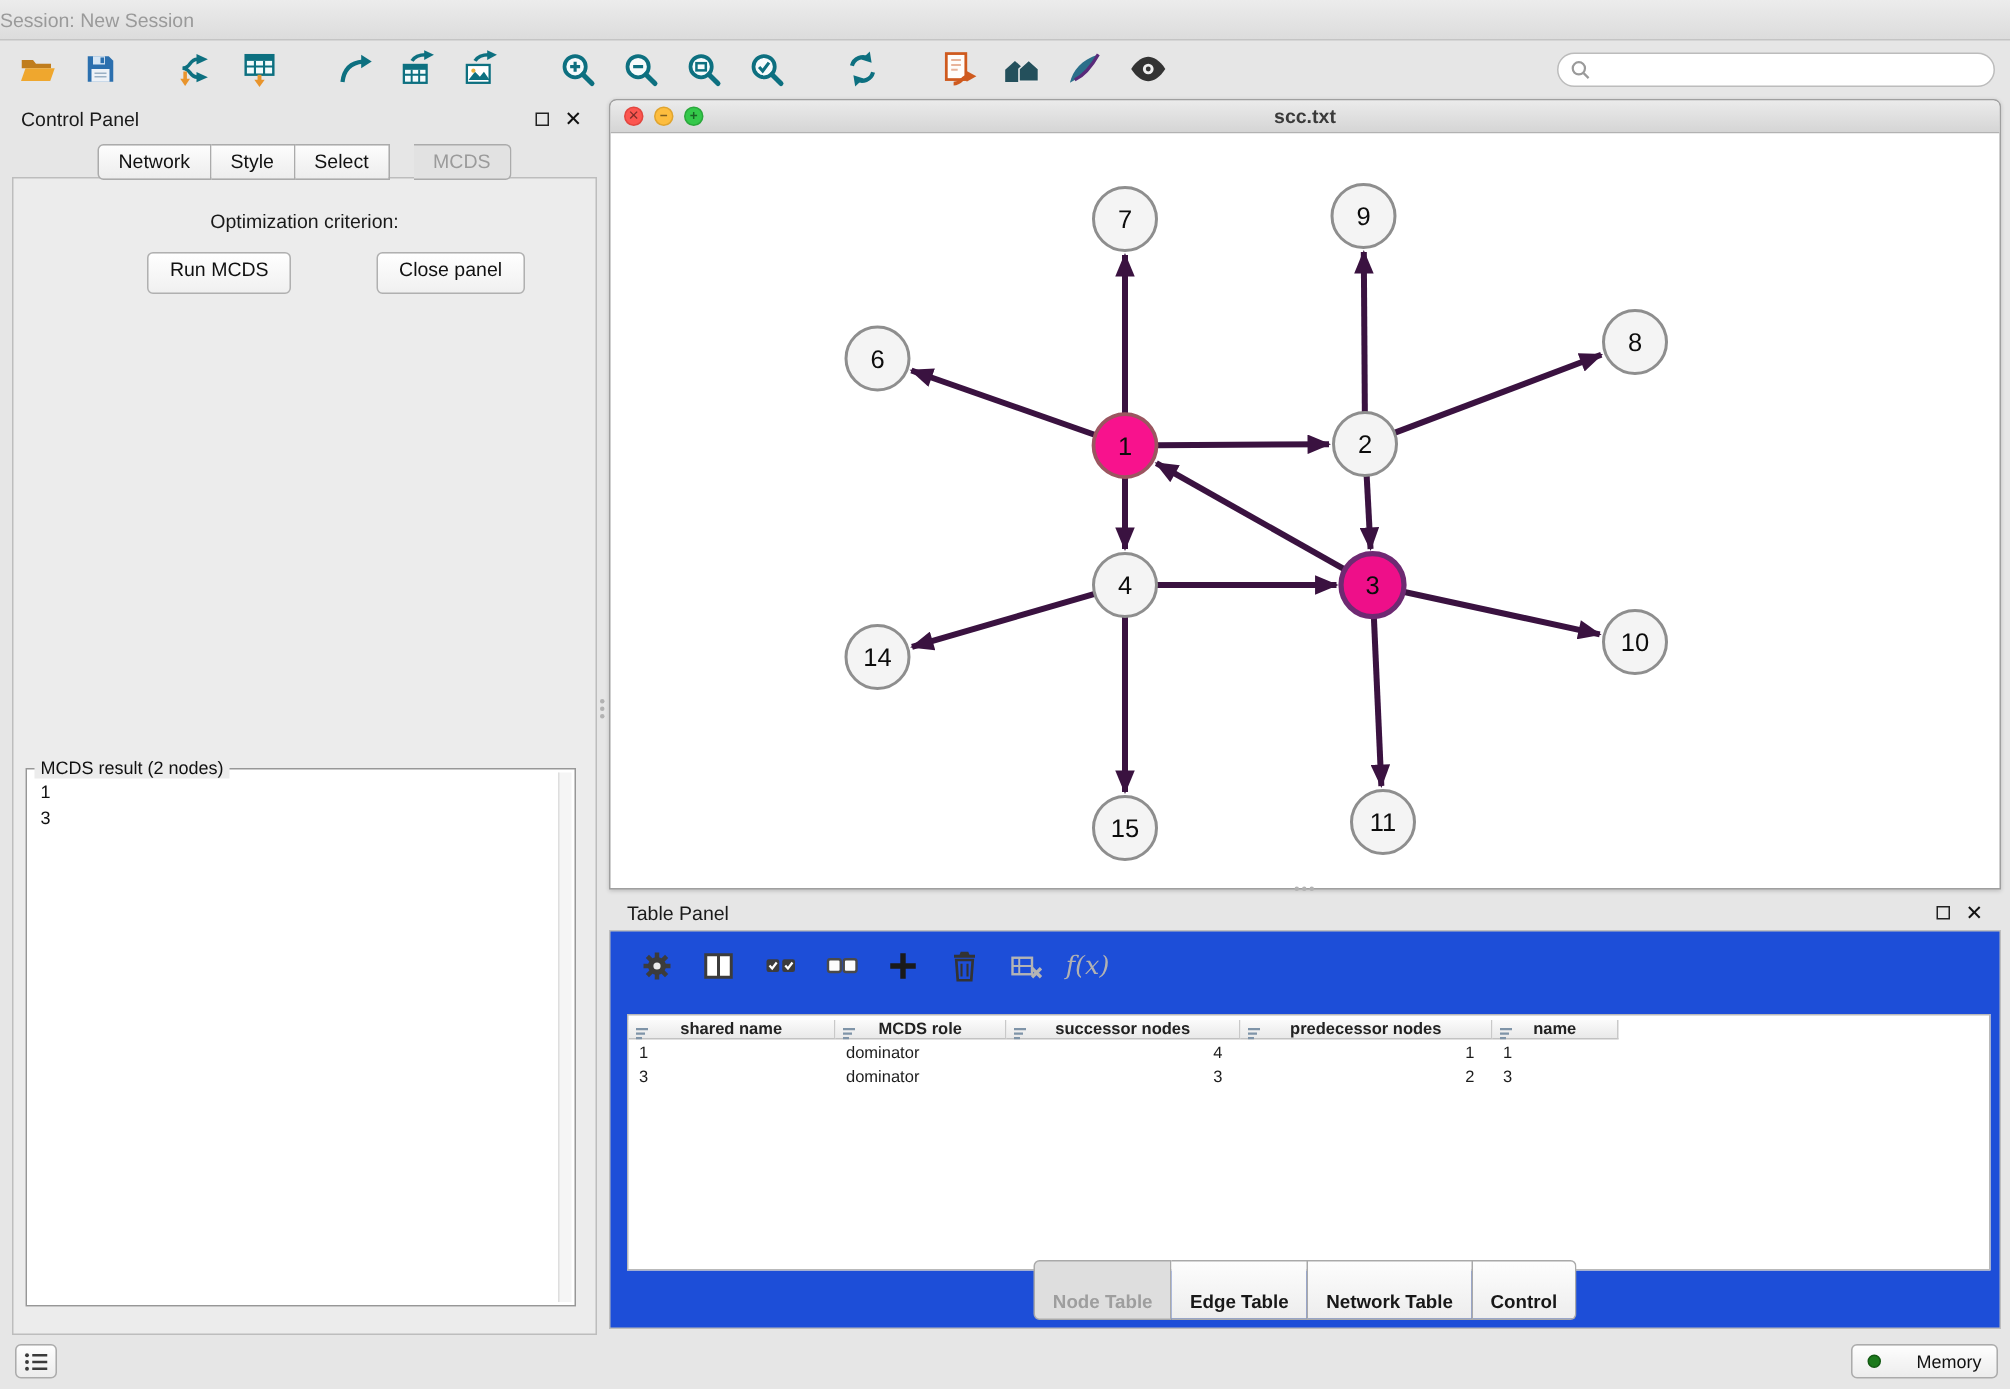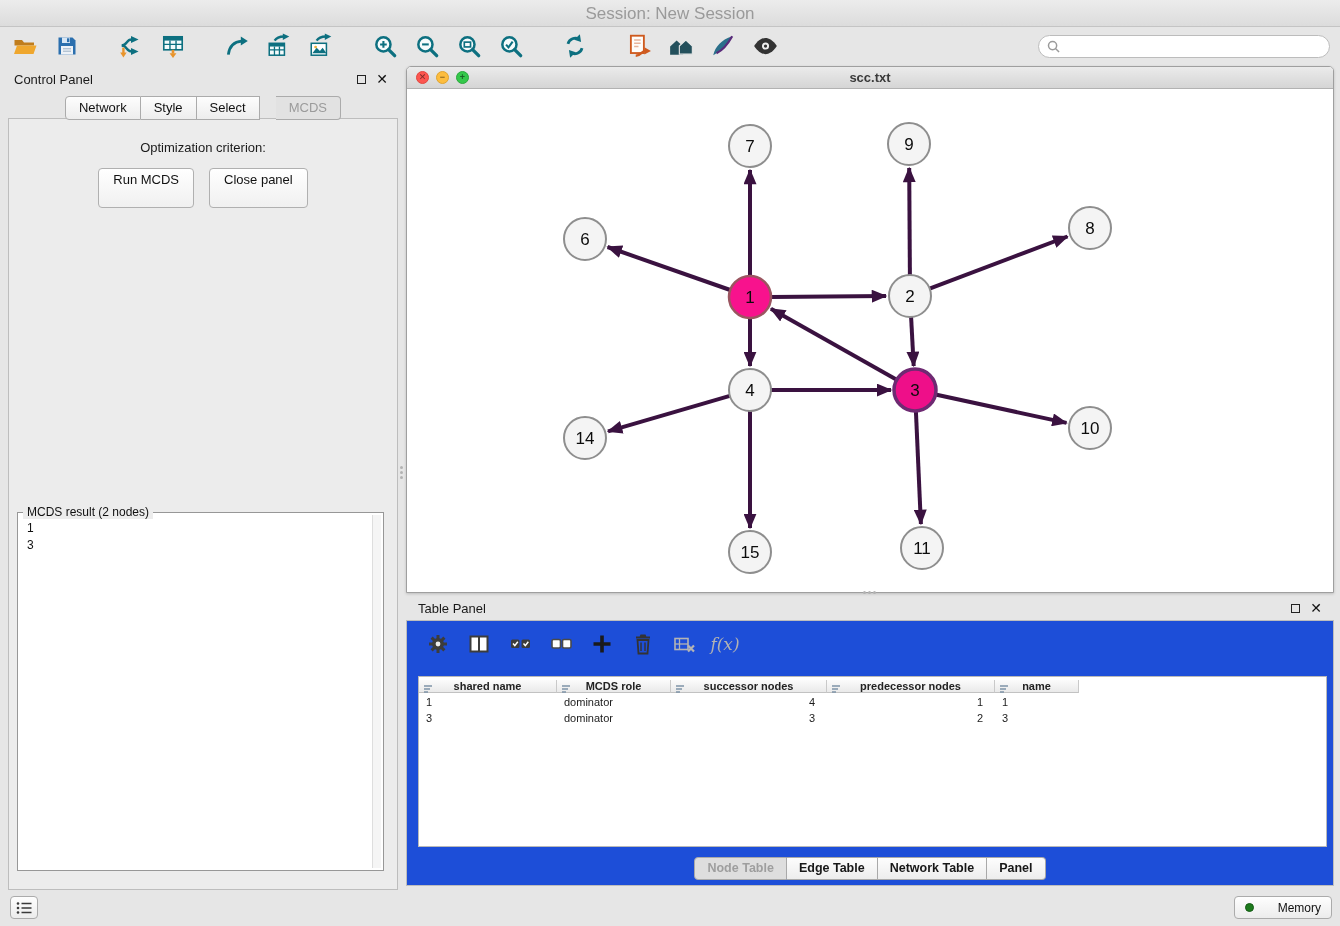--- a/index.html
+++ b/index.html
@@ -1,20 +1,20 @@
 <!DOCTYPE html>
 <html><head>
 <meta charset="utf-8">
 <style>
   * { margin:0; padding:0; box-sizing:border-box; }
   html,body { width:1340px; height:926px; overflow:hidden; }
   body { font-family:"Liberation Sans","DejaVu Sans",sans-serif; background:#e6e6e6; position:relative; font-size:13px; color:#1a1a1a; }
 
   
-  .titlebar { position:absolute; top:0; left:0; right:0; height:27px; background:linear-gradient(#ececec,#dcdcdc); border-bottom:1px solid #c4c4c4; text-align:center; line-height:27px; font-size:17px; color:#9a9a9a; }
+  .titlebar { position:absolute; top:0; left:0; right:0; height:27px; background:linear-gradient(#ececec,#dcdcdc); border-bottom:1px solid #c4c4c4; text-align:left; line-height:27px; font-size:13px; color:#9a9a9a; }
 
   
   .toolbar { position:absolute; top:28px; left:0; right:0; height:36px; display:flex; align-items:center; padding:0 10px; gap:12px; }
   .tool-btn { width:30px; height:30px; display:flex; align-items:center; justify-content:center; flex:0 0 auto; }
   .tb-gap { width:10px; flex:0 0 auto; }
   .search-field { margin-left:auto; width:292px; height:23px; border-radius:12px; border:1px solid #bcbcbc; background:#fff; display:flex; align-items:center; padding:0 8px; }
   .search-field input { border:none; outline:none; flex:1; font-size:12px; font-family:inherit; background:transparent; margin-left:5px; }
 
   
   .win-ctrl { display:flex; align-items:center; gap:10px; }
@@ -27,21 +27,21 @@
   .cp-tabs { position:absolute; top:30px; left:0; right:0; display:flex; justify-content:center; z-index:2; }
   .cp-tab { padding:3px 13px 4px; font-size:13px; background:linear-gradient(#fdfdfd,#ededed); border:1px solid #ababab; border-left-width:0; color:#111; }
   .cp-tab:first-child { border-left-width:1px; border-radius:4px 0 0 4px; }
   .cp-tab:last-child { border-radius:0 4px 4px 0;margin-left:16px; }
   .cp-tab.active { background:#e2e2e2; color:#9b9b9b; }
   .cp-body { position:absolute; top:52px; left:2px; right:2px; bottom:0; background:#ececec; border:1px solid #bdbdbd; }
   .opt-label { text-align:center; margin-top:21px; font-size:13px; }
   .criterion-select { margin:9px auto 0; width:312px; height:23px; background:#fff; border:1px solid #b2b2b2; border-radius:4px; display:flex; align-items:center; padding:0 5px 0 10px; font-size:13px; }
   .criterion-select .spacer { flex:1; }
   .cp-buttons { display:flex; justify-content:center; gap:15px; margin-top:13px; }
-  .cp-btn { font-size:13px; font-family:inherit; padding:3px 14px 20px; background:linear-gradient(#ffffff,#f0f0f0); border:1px solid #b0b0b0; border-radius:4px; color:#111; }
+  .cp-btn { font-size:13px; font-family:inherit; padding:3px 14px 8px; background:linear-gradient(#ffffff,#f0f0f0); border:1px solid #b0b0b0; border-radius:4px; color:#111;margin-left:42px; }
   .result-box { position:absolute; left:8px; right:13px; top:377px; bottom:18px; border:1px solid #979797; background:#fff;margin-top:16px; }
   .result-title { position:absolute; top:-8px; left:5px; background:#ececec; padding:0 4px; font-size:12px; color:#111; }
   .result-lines { padding:7px 0 0 9px; font-size:12px; line-height:17px; color:#111; }
   .result-scrollbar { position:absolute; top:2px; bottom:2px; right:2px; width:9px; background:#f5f5f5; border-left:1px solid #dedede; }
 
   
   .network-window { position:absolute; left:406px; top:66px; width:928px; height:527px; background:#fff; border:1px solid #9f9f9f; border-radius:5px 5px 0 0; box-shadow:0 1px 3px rgba(0,0,0,0.18); }
   .nw-titlebar { height:22px; background:linear-gradient(#ebebeb,#d5d5d5); border-bottom:1px solid #b2b2b2; border-radius:4px 4px 0 0; position:relative; text-align:center; line-height:22px; font-size:13px; font-weight:bold; color:#3a3a3a; }
   .traffic { position:absolute; left:9px; top:4px; display:flex; gap:7px; }
   .tl { width:13px; height:13px; border-radius:50%; font-size:9px; line-height:11px; text-align:center; color:rgba(0,0,0,0.5); font-weight:bold; }
@@ -58,21 +58,21 @@
   .tbl-tool-btn { width:28px; height:28px; display:flex; align-items:center; justify-content:center; }
   .fx { font-family:"DejaVu Serif","Liberation Serif",serif; font-style:italic; font-size:17px; color:#b2b2b2; }
   .tbl-wrap { position:absolute; left:11px; right:6px; top:55px; height:171px; background:#fff; border:1px solid #b9b9b9; overflow:hidden; }
   .tbl-header-row { display:flex; height:18px;align-items:center; }
   .th { position:relative; display:flex; align-items:center; justify-content:center; font-size:11px; font-weight:bold; color:#222; background:linear-gradient(#fbfbfb,#e9e9e9); border-right:1px solid #c9c9c9; border-bottom:1px solid #c2c2c2; }
   .sort-ic { position:absolute; left:4px; top:4px; }
   .tr { display:flex; height:16px; }
   .td { font-size:11px; color:#1c1c1c; padding:1px 12px 0 7px; white-space:nowrap; }
   .td[data-al="right"] { text-align:right; }
   .tbl-tabs { position:absolute; bottom:5px; left:0; right:0; display:flex; justify-content:center; }
-  .tbl-tab { padding:3px 12px 4px; font-size:12.5px; font-weight:bold; background:linear-gradient(#fdfdfd,#ededed); border:1px solid #a9a9a9; border-left-width:0; color:#181818; }
+  .tbl-tab { padding:20px 12px 4px; font-size:12.5px; font-weight:bold; background:linear-gradient(#fdfdfd,#ededed); border:1px solid #a9a9a9; border-left-width:0; color:#181818; }
   .tbl-tab:first-child { border-left-width:1px; border-radius:4px 0 0 4px; }
   .tbl-tab:last-child { border-radius:0 4px 4px 0; }
   .tbl-tab.active { background:#dedede; color:#9e9e9e; }
 
   
   .statusbar { position:absolute; left:0; right:0; bottom:0; height:36px; }
   .list-btn { position:absolute; left:10px; bottom:7px; width:28px; height:23px; border:1px solid #ababab; border-radius:4px; background:linear-gradient(#fefefe,#ececec); display:flex; align-items:center; justify-content:center; }
   .memory-btn { position:absolute; right:8px; bottom:7px; height:23px; border:1px solid #ababab; border-radius:4px; background:linear-gradient(#fefefe,#ececec); display:flex; align-items:center; gap:24px; padding:0 10px; font-size:12px; color:#111; }
   .memory-dot { width:9px; height:9px; border-radius:50%; background:#1c7a1c; border:1px solid #135a13; }
 
@@ -455,21 +455,21 @@
               <div class="td" data-al="right" style="width: 156px;">3</div>
               <div class="td" data-al="right" style="width: 168px;">2</div>
               <div class="td" data-al="left" style="width: 84px;">3</div>
             </div>
           </div>
       </div>
       <div class="tbl-tabs">
           <div class="tbl-tab active">Node Table</div>
           <div class="tbl-tab">Edge Table</div>
           <div class="tbl-tab">Network Table</div>
-          <div class="tbl-tab">Panel</div>
+          <div class="tbl-tab">Control</div>
         </div>
     </div>
   </div>
 
   <div class="statusbar">
     <div class="list-btn">
       <svg width="16" height="14" viewBox="0 0 16 14">
           <circle cx="2" cy="2.5" r="1.3" fill="#3a3a3a"></circle>
           <circle cx="2" cy="7" r="1.3" fill="#3a3a3a"></circle>
           <circle cx="2" cy="11.5" r="1.3" fill="#3a3a3a"></circle>

